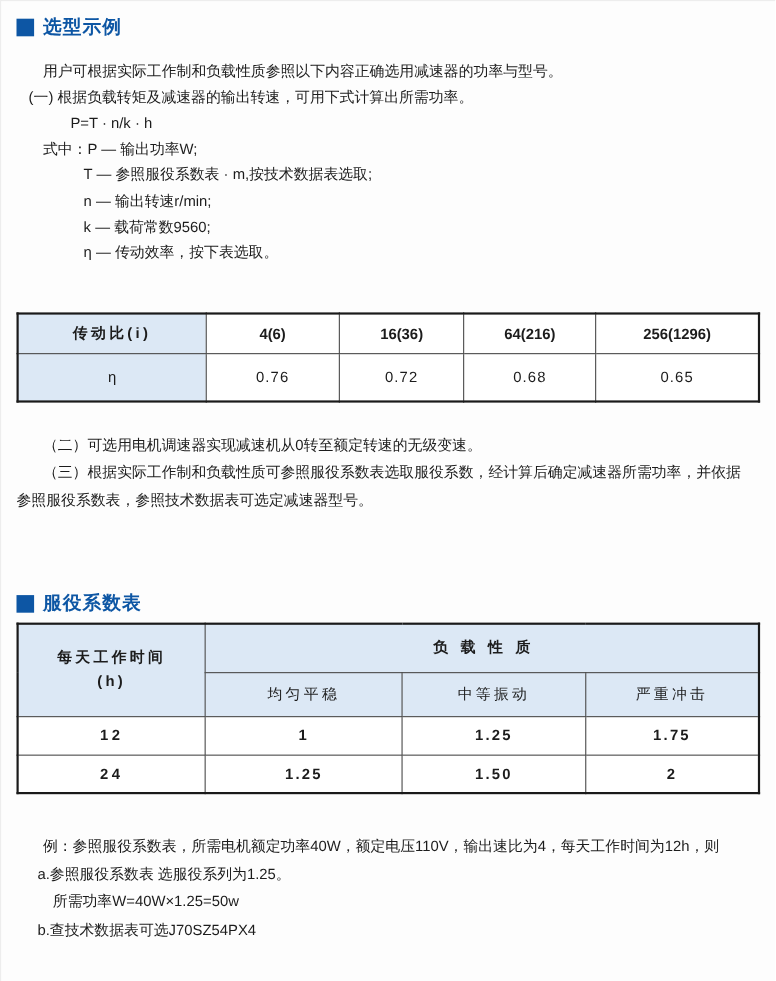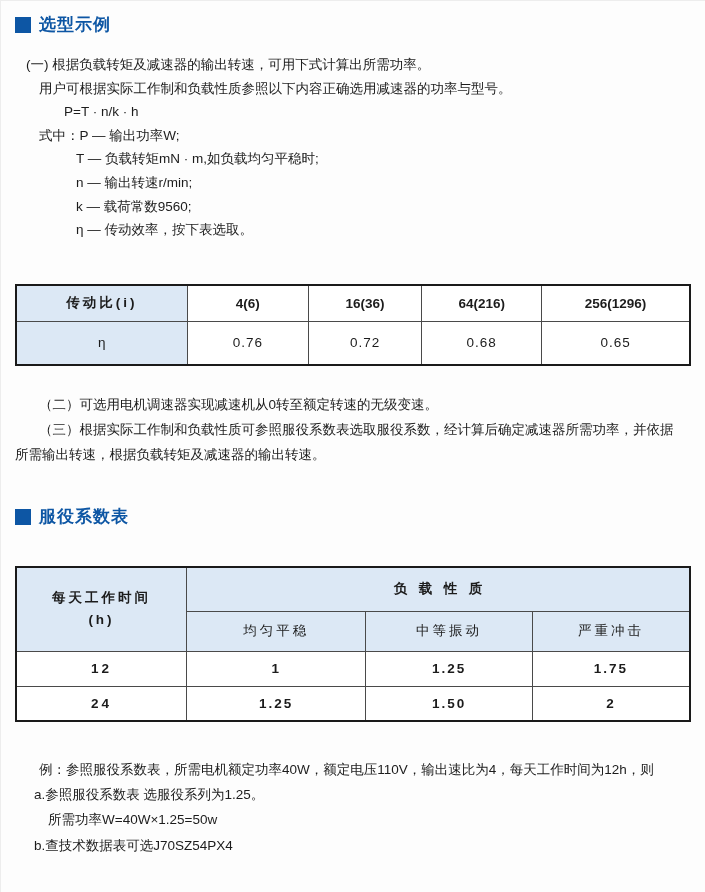--- a/index.html
+++ b/index.html
@@ -65,25 +65,25 @@
 <body>
 
 <div class="page">
 
   <div class="sec-title" style="top:12px;">
     <span class="sq"></span>
     <span class="t">选型示例</span>
   </div>
 
   <div class="txtblock" style="top:52px;">
+    <div class="ln ind24">用户可根据实际工作制和负载性质参照以下内容正确选用减速器的功率与型号。</div>
     <div class="ln ind11">(一) 根据负载转矩及减速器的输出转速，可用下式计算出所需功率。</div>
-    <div class="ln ind24">用户可根据实际工作制和负载性质参照以下内容正确选用减速器的功率与型号。</div>
     <div class="ln ind49">P=T · n/k · h</div>
     <div class="ln ind24">式中：P — 输出功率W;</div>
-    <div class="ln ind61">T — 负载转矩mN · m,如负载均匀平稳时;</div>
+    <div class="ln ind61">T — 参照服役系数表 · m,按技术数据表选取;</div>
     <div class="ln ind61">n — 输出转速r/min;</div>
     <div class="ln ind61">k — 载荷常数9560;</div>
     <div class="ln ind61">η — 传动效率，按下表选取。</div>
   </div>
 
   <table class="doc" style="top:283px;">
     <colgroup>
       <col style="width:25.4%">
         <col style="width:18%">
         <col style="width:16.8%">
@@ -104,24 +104,24 @@
       <td class="num">0.72</td>
       <td class="num">0.68</td>
       <td class="num">0.65</td>
     </tr>
   </tbody>
     </table>
 
   <div class="txtblock lh25" style="top:391px;">
     <div class="ln ind24">（二）可选用电机调速器实现减速机从0转至额定转速的无级变速。</div>
     <div class="ln ind24">（三）根据实际工作制和负载性质可参照服役系数表选取服役系数，经计算后确定减速器所需功率，并依据</div>
-    <div class="ln ind0">所需输出转速，根据负载转矩及减速器的输出转速。</div>
+    <div class="ln ind0">参照服役系数表，参照技术数据表可选定减速器型号。</div>
   </div>
 
-  <div class="sec-title" style="top:504px;text-align:center;">
+  <div class="sec-title" style="top:536px;text-align:center;">
     <span class="sq"></span>
     <span class="t">服役系数表</span>
   </div>
 
   <table class="doc" style="top:565px;">
     <colgroup>
       <col style="width:25.3%">
         <col style="width:26.6%">
         <col style="width:24.7%">
         <col style="width:23.4%">

